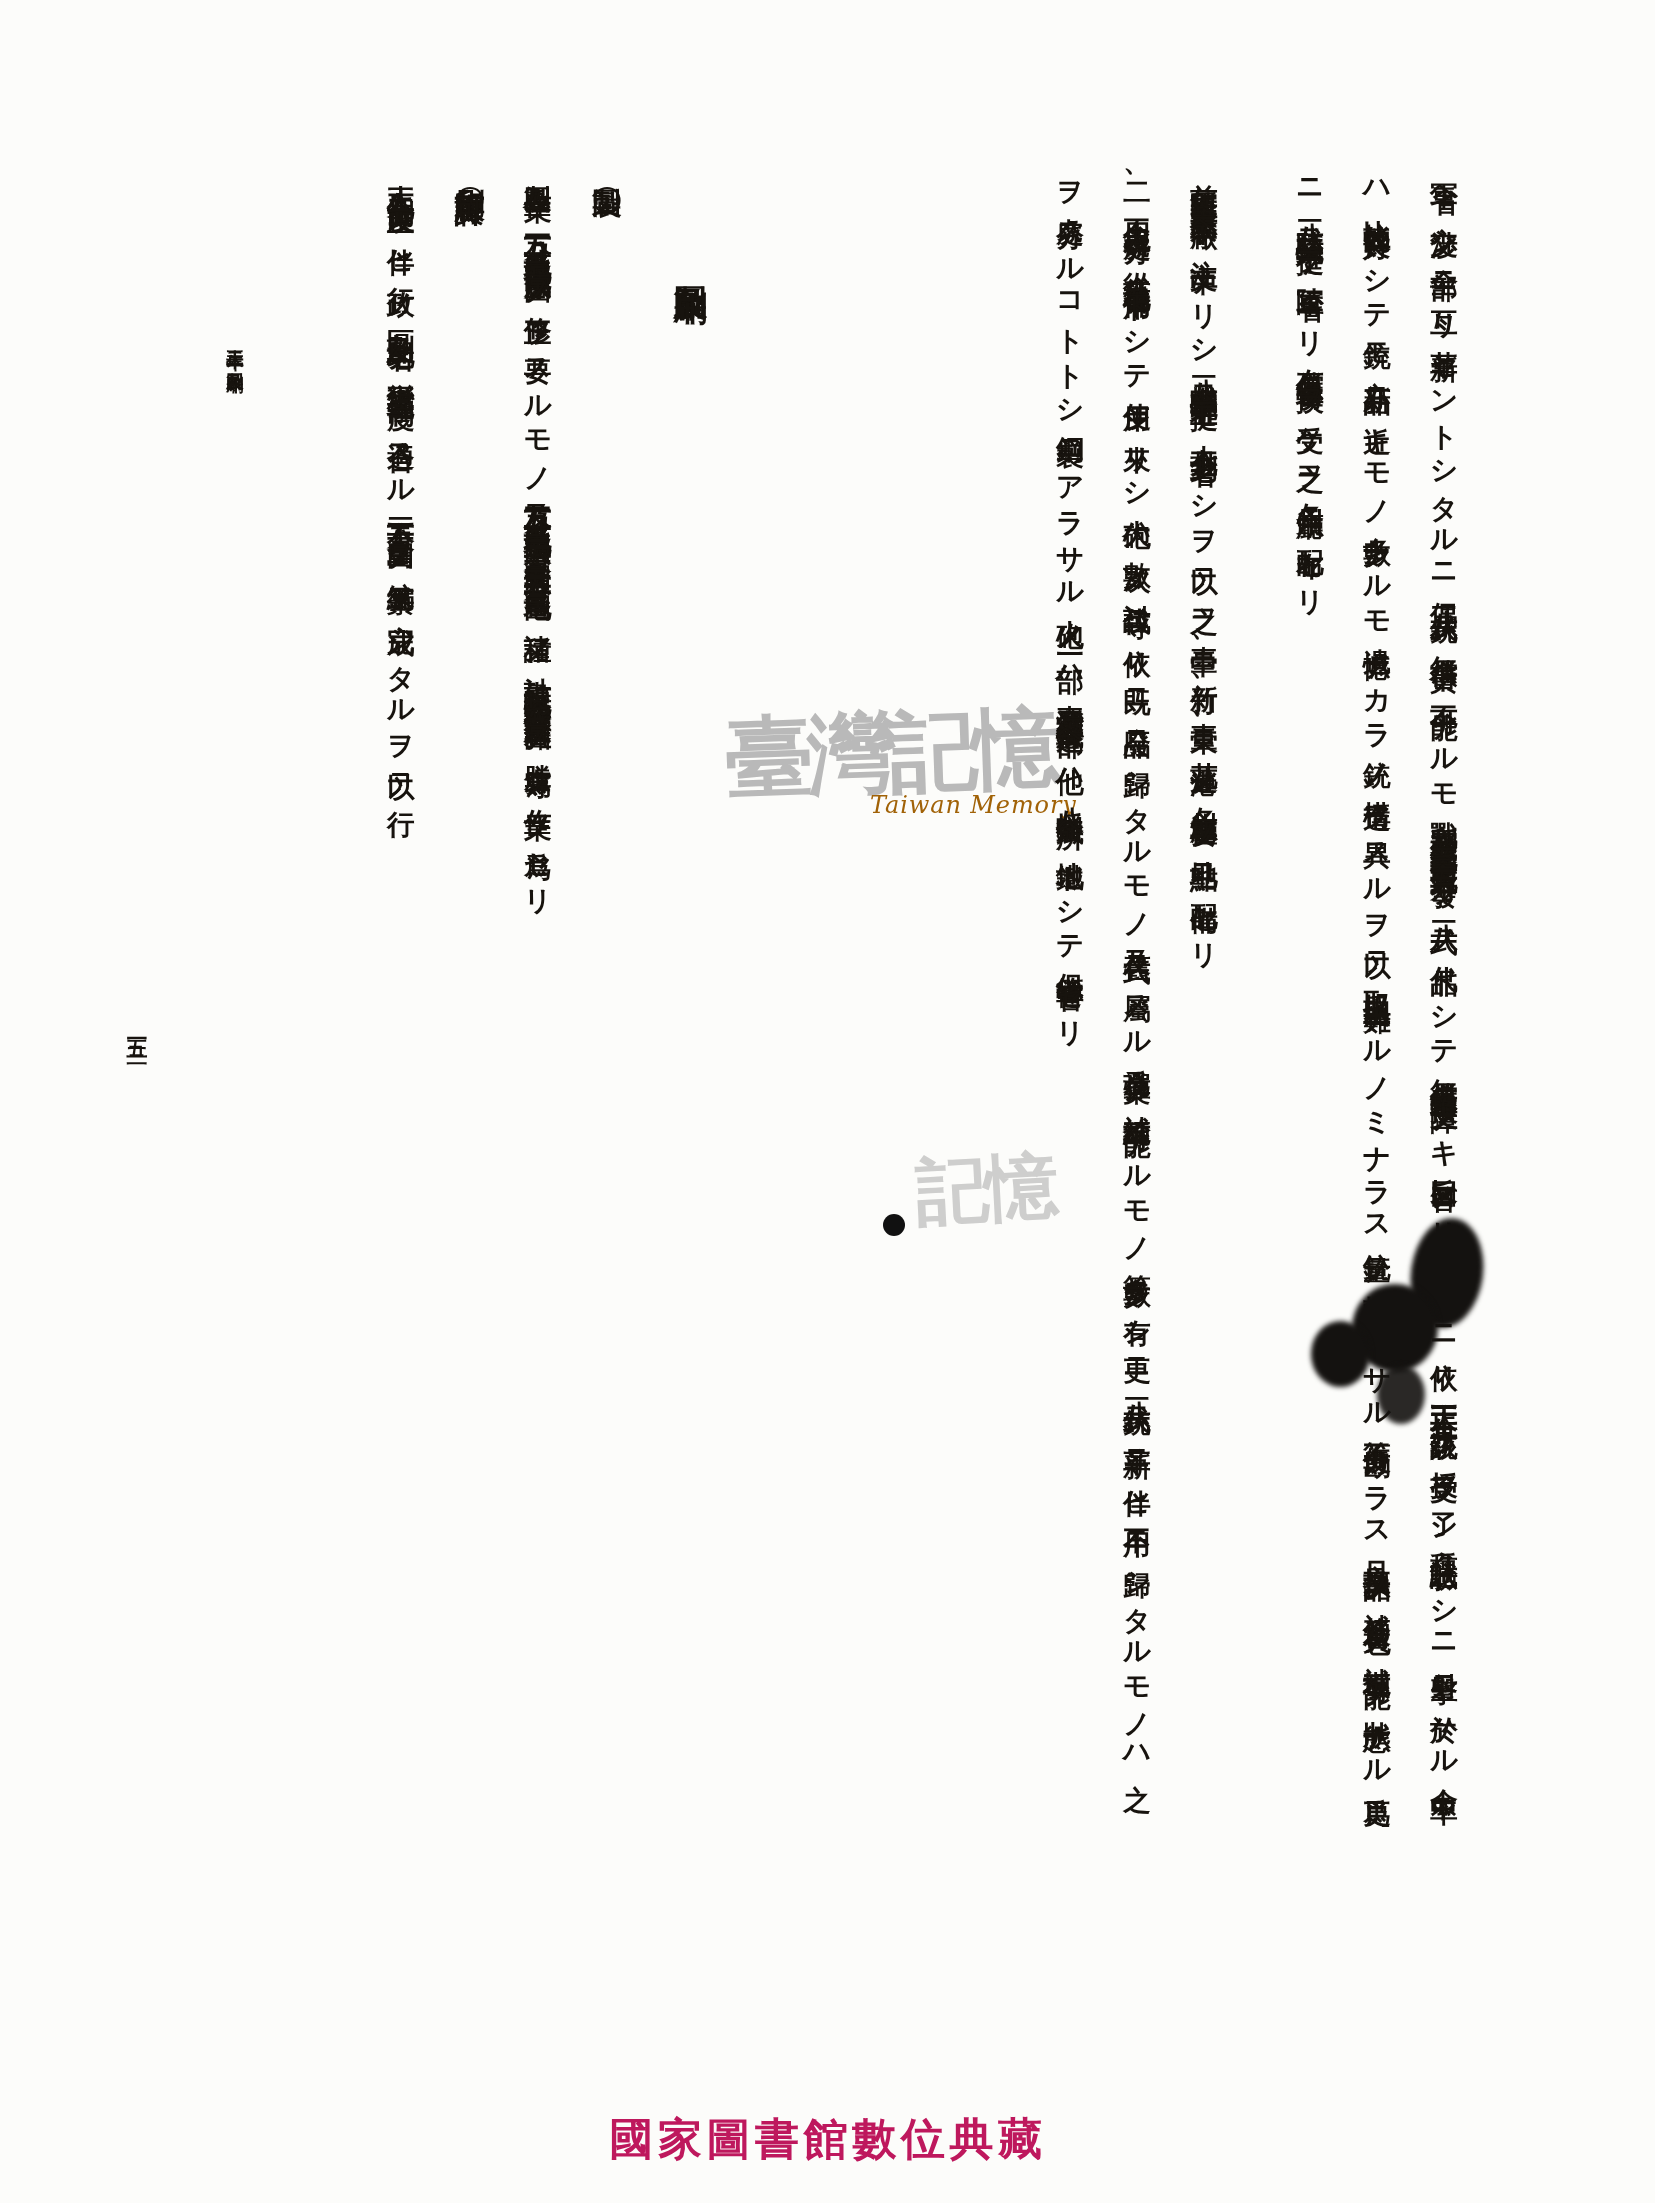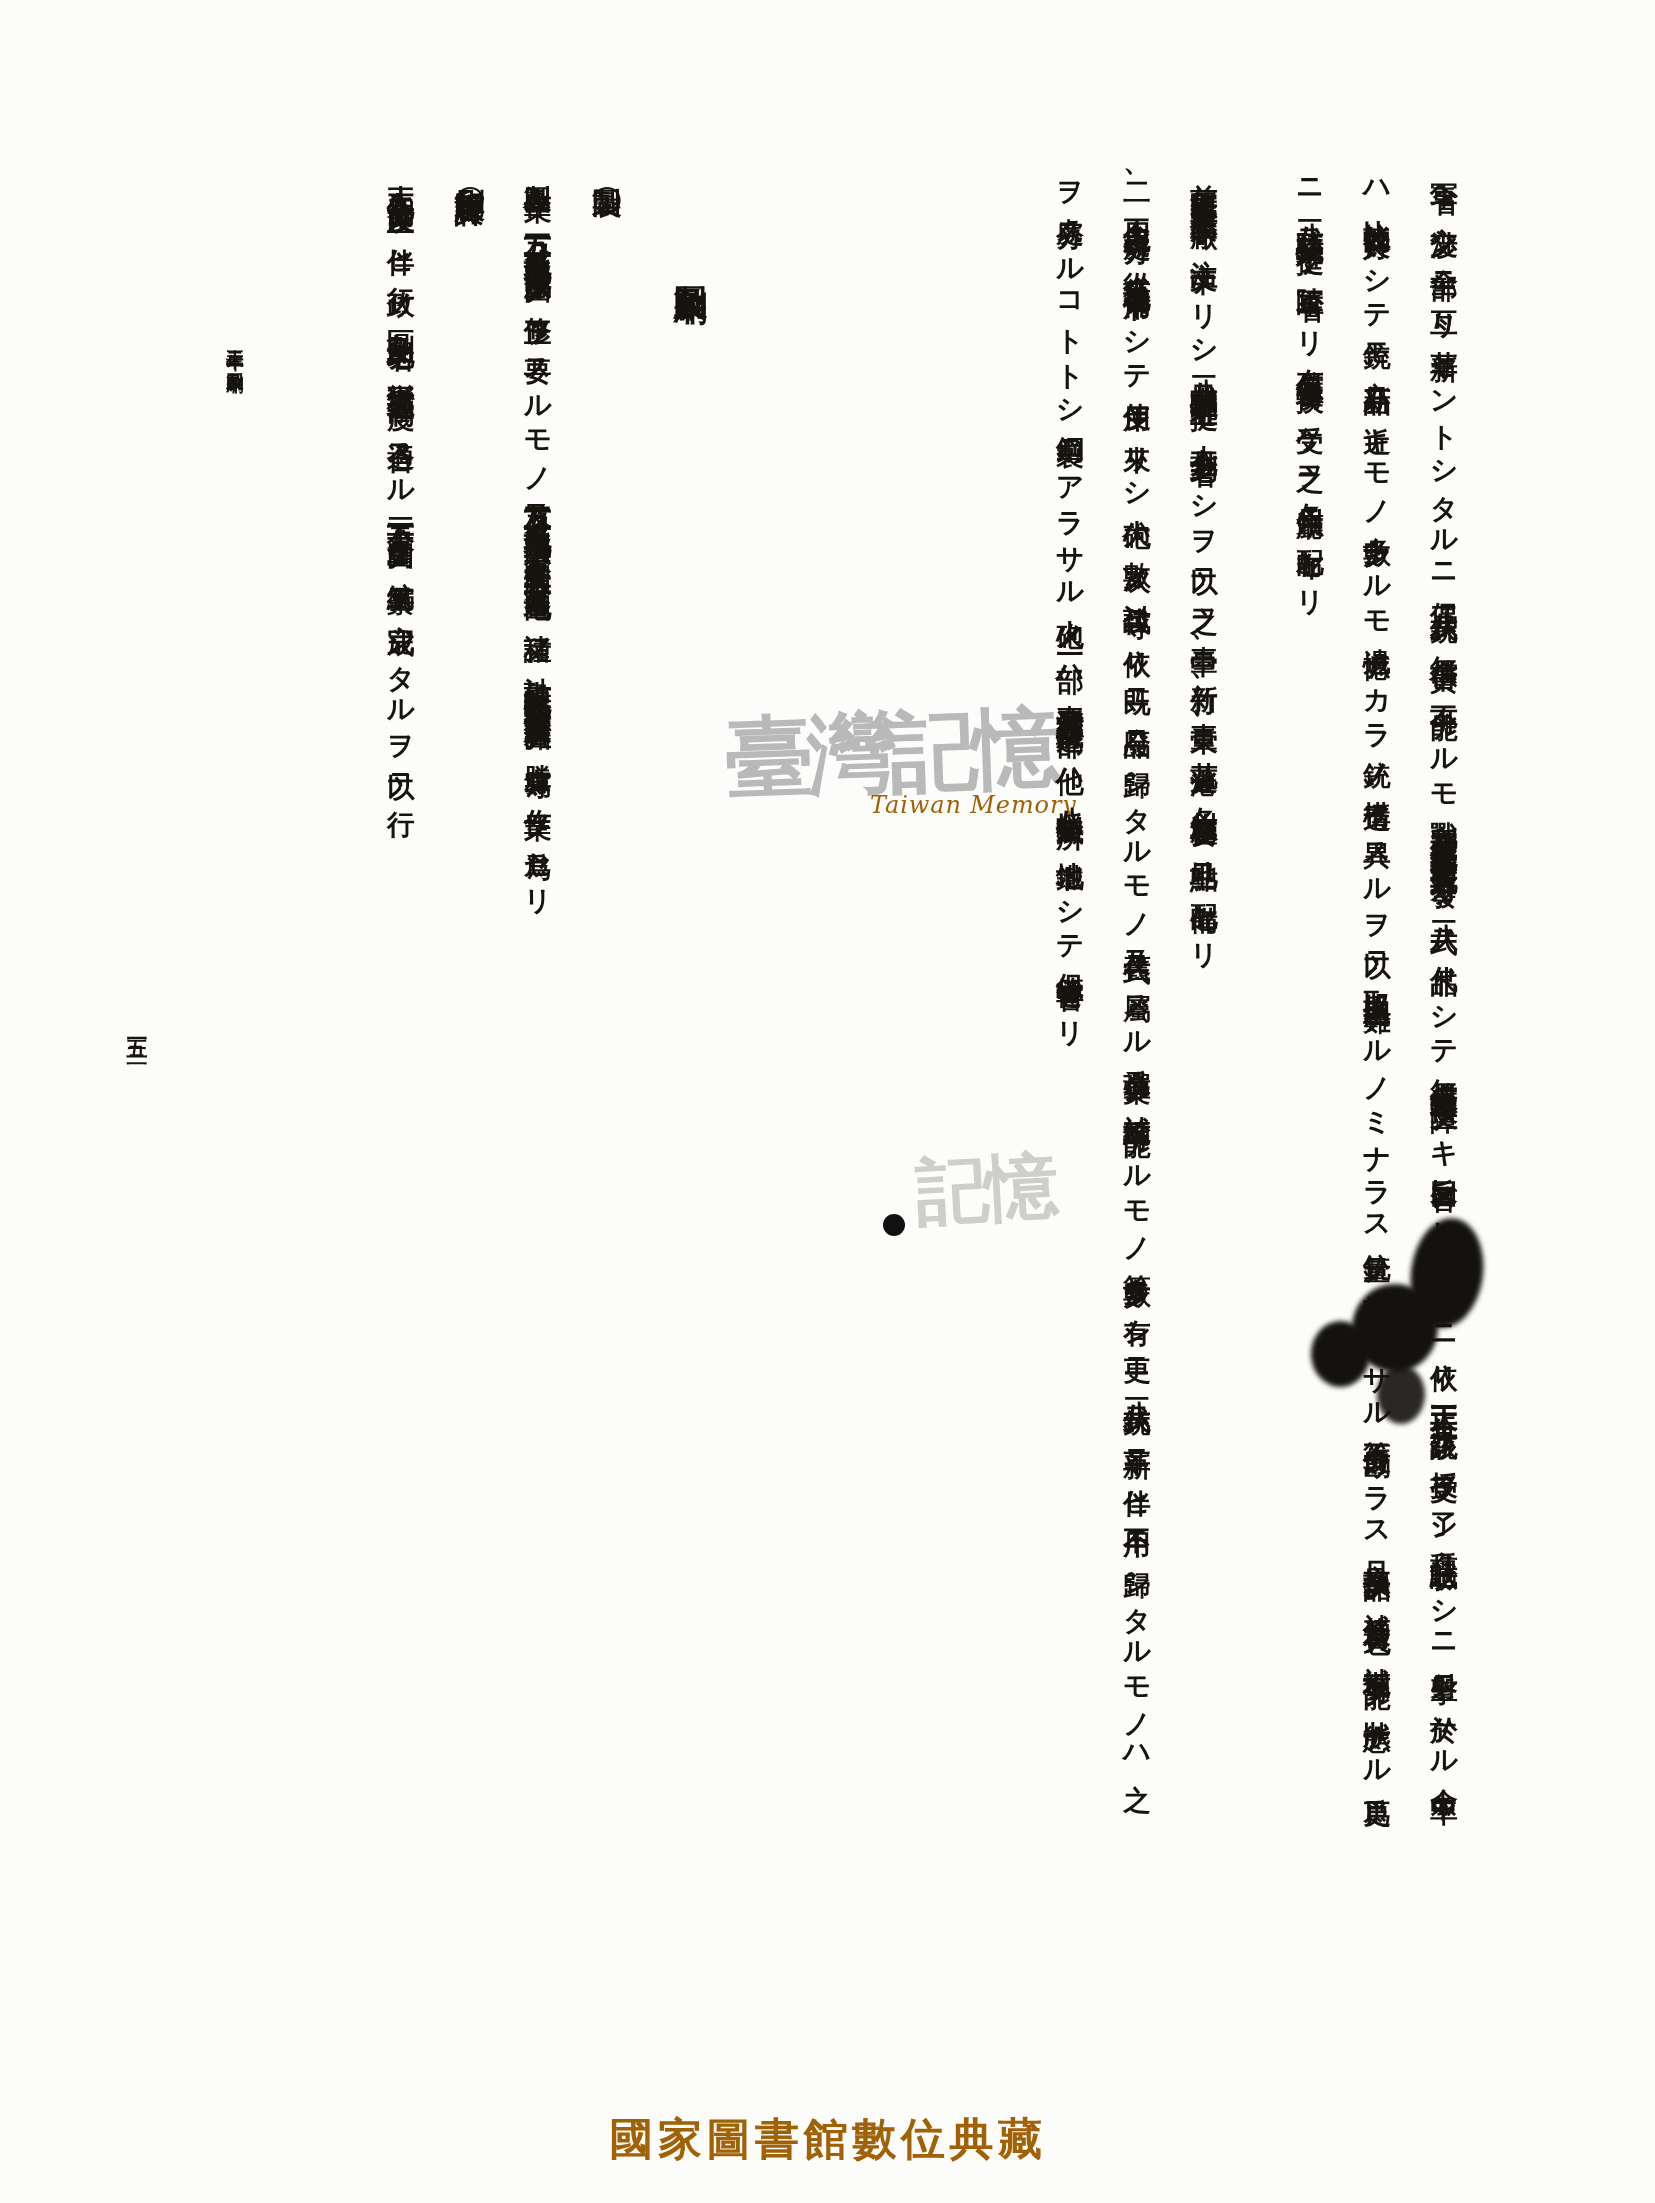--- a/index.html
+++ b/index.html
@@ -70,21 +70,21 @@
   .watermark-secondary{
     position:absolute;top:1141px;left:916px;
     font-size:73px;color:#a9a9a9;opacity:.55;
     letter-spacing:-3.7px;transform:rotate(-3deg);
     font-weight:bold;z-index:1;white-space:nowrap;
   }
   .footer-watermark{
     position:absolute;top:2110px;left:0;width:100%;
     text-align:center;
     font-size:44px;letter-spacing:4.6px;
-    color:#a16207;font-weight:bold;
+    color:#be185d;font-weight:bold;
     z-index:2;
   }
   
   .ink-blob{
     position:absolute;background:#141210;
     border-radius:50%;filter:blur(2.8px);
     z-index:3;
   }
   .blob1{left:1411px;top:1218px;width:72px;height:110px;transform:rotate(8deg);}
   .blob2{left:1352px;top:1284px;width:86px;height:88px;}

